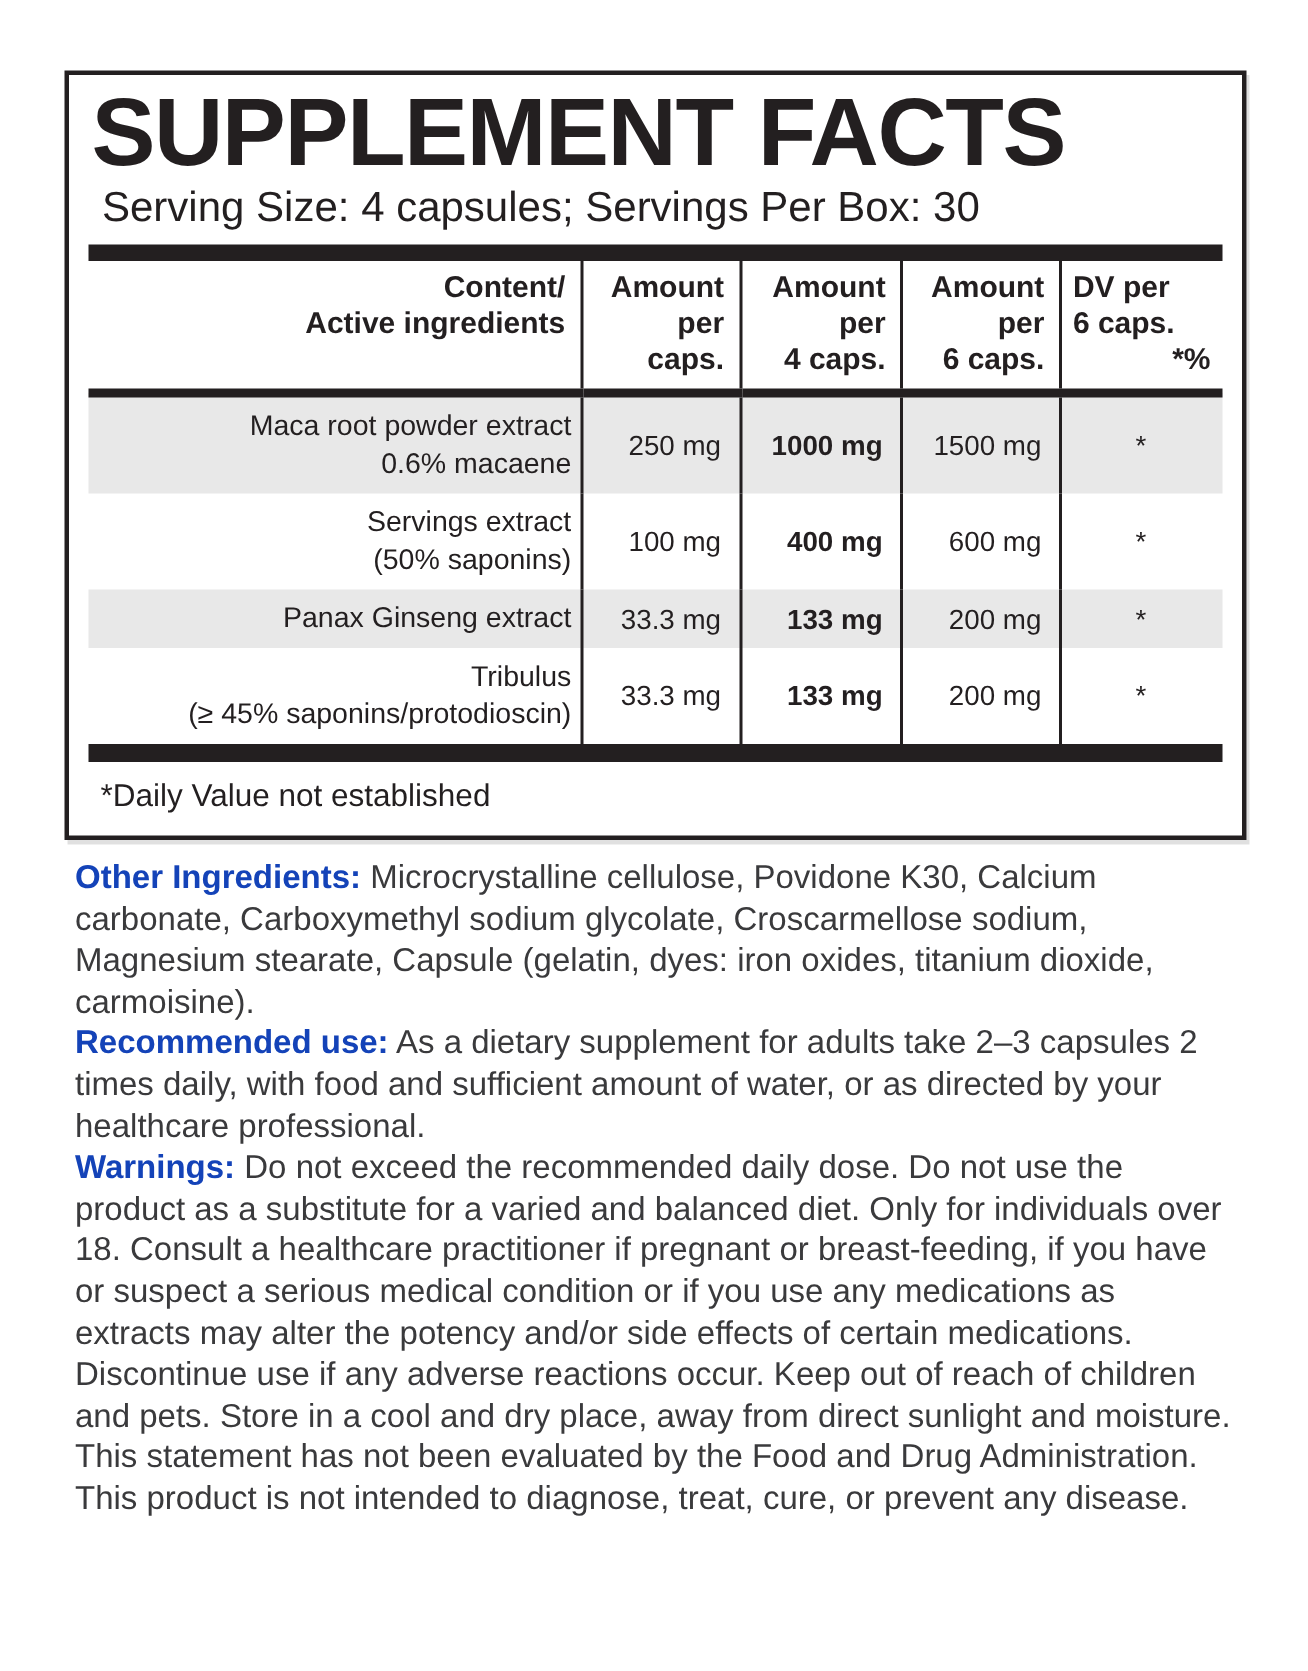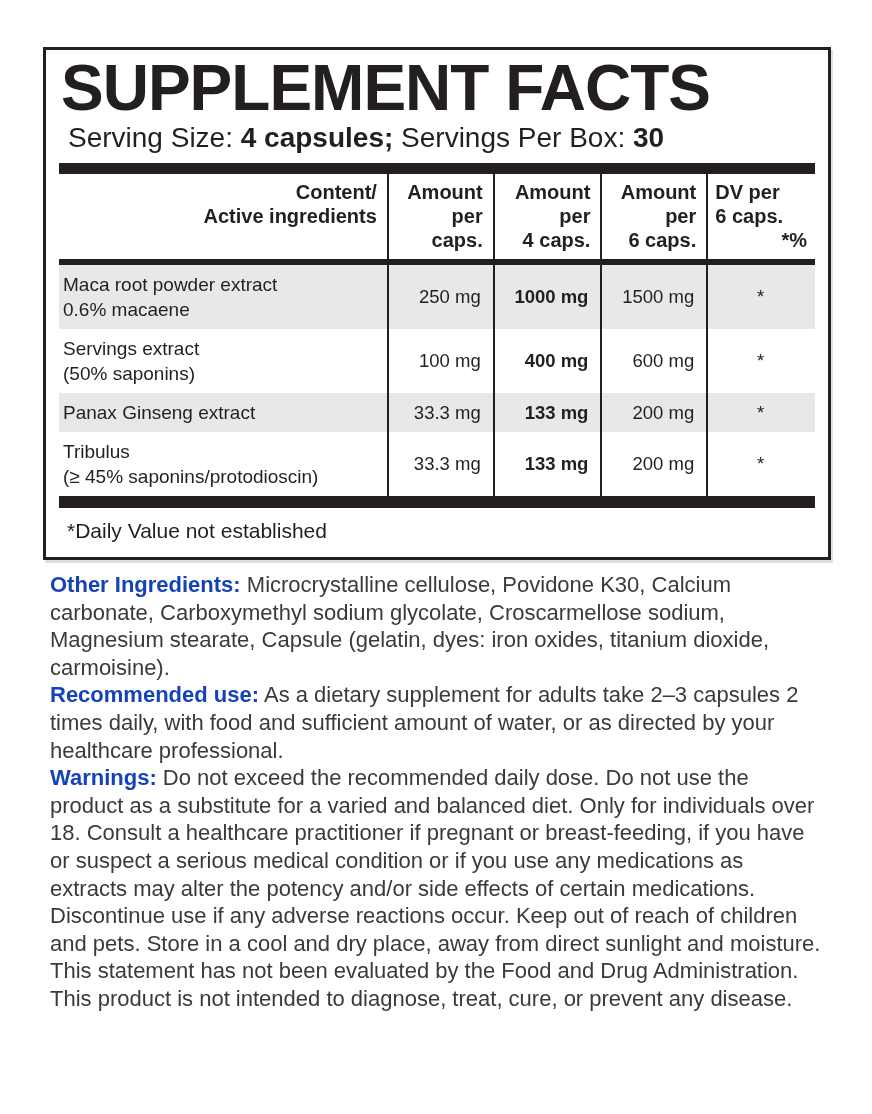--- a/index.html
+++ b/index.html
@@ -32,21 +32,21 @@
     color:var(--ink);
     padding:2px 0 0 2px;
   }
   .serving-line{
     font-size:28px;
     line-height:1.15;
     padding:3px 0 9px 9px;
     color:var(--ink);
     white-space:nowrap;
   }
-  .serving-line b{font-weight:bold;}
+  .serving-line b{font-weight:normal;}
   .bar{background:var(--ink);width:100%;}
   .bar.top{height:11px;}
   .bar.bottom{height:12px;}
   table.facts{
     width:100%;
     border-collapse:collapse;
     table-layout:fixed;
   }
   col.c-content{width:43.5%;}
   col.c-per1{width:14%;}
@@ -79,21 +79,21 @@
   }
   tbody tr:nth-child(odd) td{background:var(--shade);}
   tbody td{
     font-size:18.5px;
     line-height:25px;
     padding:7px 12px 7px 4px;
     text-align:right;
     color:var(--ink);
   }
   tbody td.cell-name{
-    text-align:left;
+    text-align:right;
     font-size:19px;
     padding-right:6px;
   }
   tbody td.cell-bold{font-weight:bold;text-align:right;}
   tbody td.cell-dv{text-align:center;padding-right:6px;}
   .footnote{
     font-size:21px;
     color:var(--ink);
     padding:11px 4px 14px 8px;
   }

